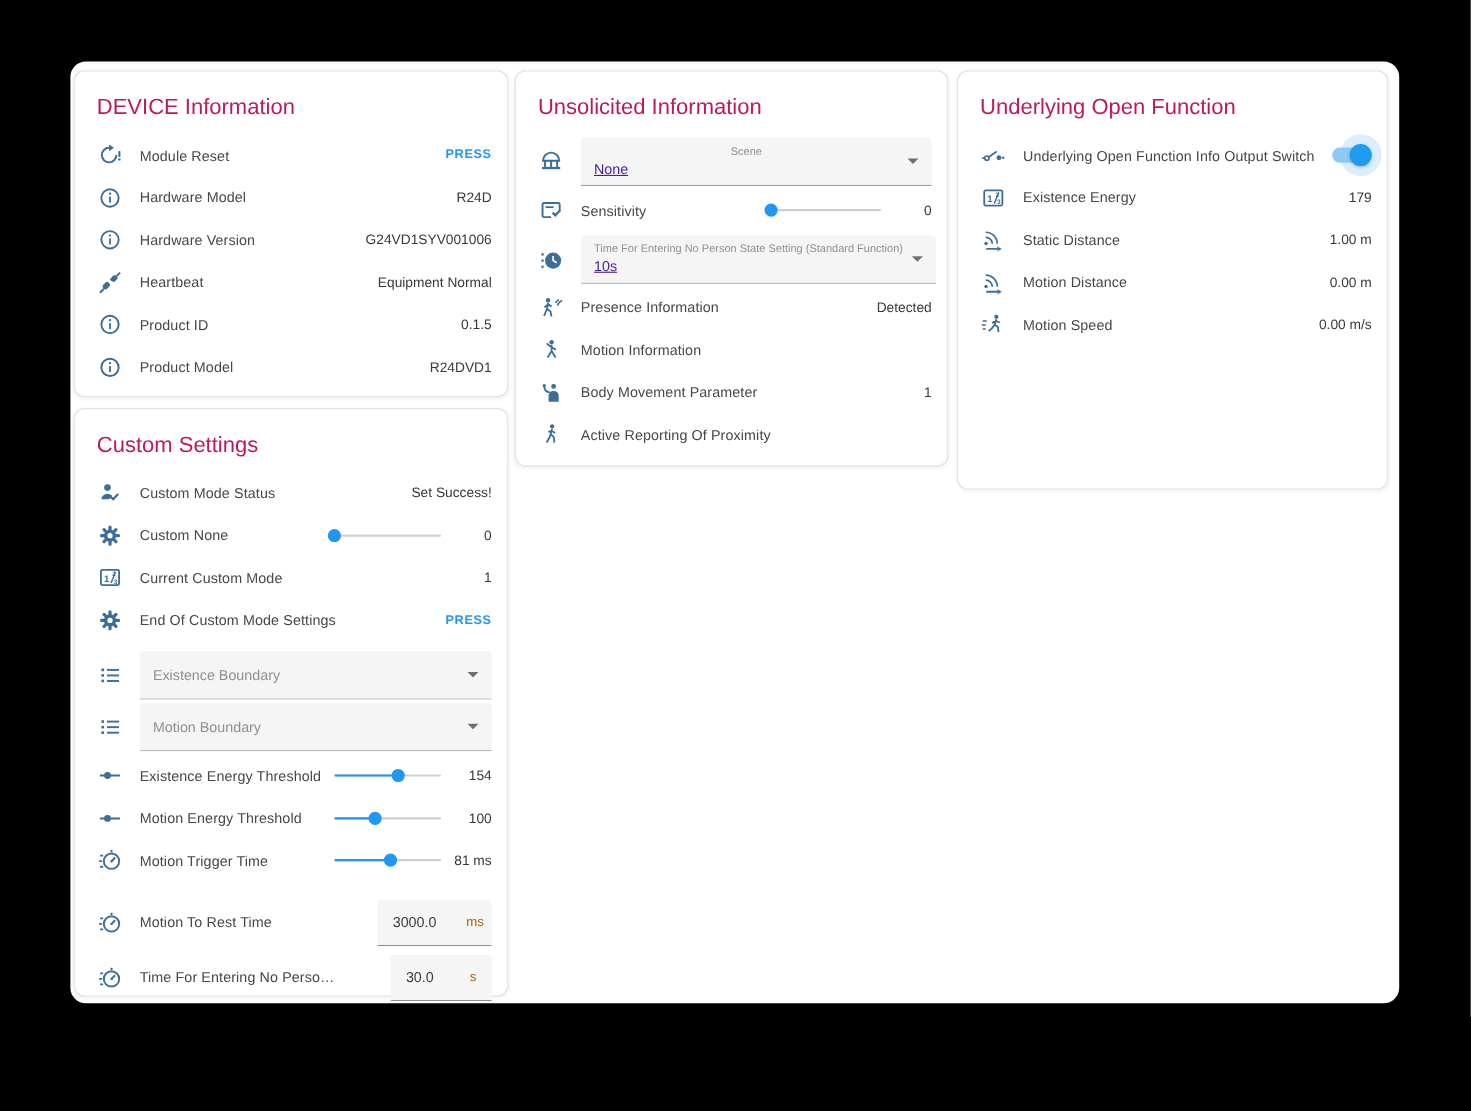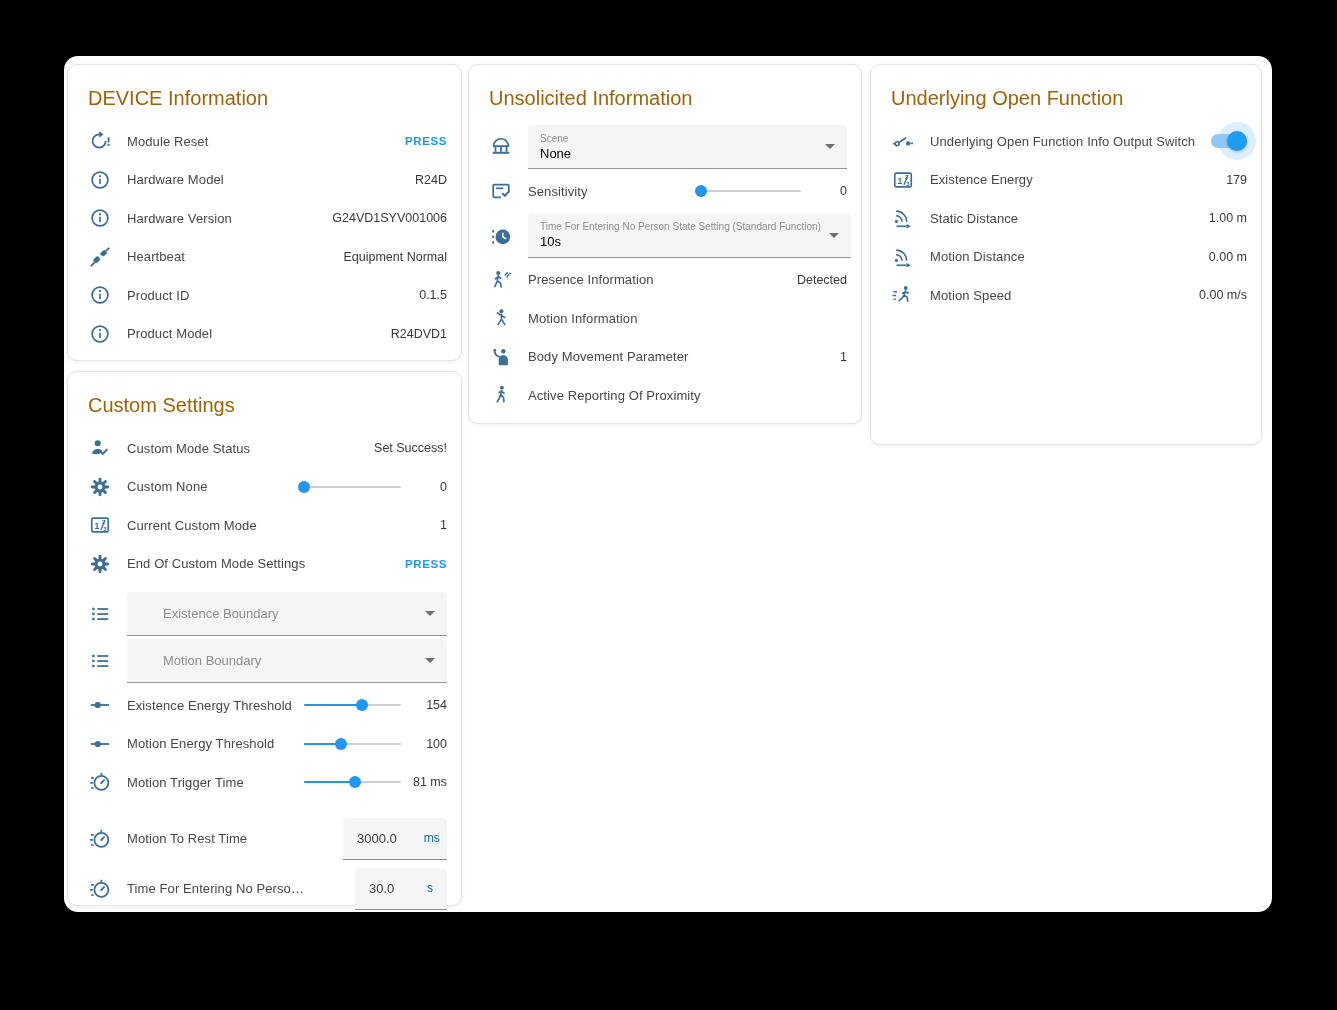--- a/index.html
+++ b/index.html
@@ -8,52 +8,52 @@
     font-family:"Liberation Sans","DejaVu Sans",sans-serif;
     -webkit-font-smoothing:antialiased;
   }
   .page{position:absolute;left:64px;top:56px;width:1208px;height:856px;background:#ffffff;border-radius:14px;}
   .card{position:absolute;background:#fff;border:1px solid #e3e3e3;border-radius:10px;box-shadow:0 1px 4px rgba(0,0,0,.07);box-sizing:border-box;overflow:visible;}
   #card-device{left:3px;top:8px;width:395px;height:297px;}
   #card-custom{left:3px;top:315px;width:395px;height:535px;}
   #card-unsolicited{left:404px;top:8px;width:394px;height:360px;}
   #card-underlying{left:806px;top:8px;width:392px;height:381px;}
 
-  .card-title{margin:17px 14px 0 20px;height:40px;line-height:32px;font-size:20px;color:#a16207;font-weight:400;}
+  .card-title{margin:17px 14px 0 20px;height:40px;line-height:32px;font-size:20px;color:#be185d;font-weight:400;}
 
   .row{display:flex;align-items:center;height:38.5px;padding:0 14px 0 20px;}
   .row.tall{height:50px;}
   .ic{width:24px;height:24px;flex:none;margin-right:15px;color:#3c6e97;display:flex;align-items:center;justify-content:center;}
   .ic svg{width:22px;height:22px;display:block;}
   .label{flex:1;font-size:13px;color:#474747;letter-spacing:.1px;white-space:nowrap;overflow:hidden;text-overflow:ellipsis;}
   .value{font-size:12.5px;color:#383838;white-space:nowrap;margin-left:6px;}
   .press{color:#2196f3;font-weight:700;font-size:11.5px;letter-spacing:.6px;}
 
   
   .slider{position:relative;width:97px;height:14px;flex:none;margin-left:8px;cursor:pointer;}
   .slider .track{position:absolute;left:0;right:0;top:6px;height:2px;background:#cfcfcf;border-radius:1px;}
   .slider .fill{position:absolute;left:0;top:6px;height:2px;background:#2196f3;border-radius:1px;width:0;}
   .slider .thumb{position:absolute;top:1px;left:-6px;width:12px;height:12px;border-radius:50%;background:#2196f3;}
   .slider-val{width:40px;text-align:right;}
   .w100{width:100px;}
 
   
   .field{flex:1;height:44px;background:#f5f5f5;border-bottom:1px solid #949494;border-radius:4px 4px 0 0;display:flex;align-items:center;padding:0 12px;box-sizing:border-box;cursor:pointer;}
   .field-col{flex:1;display:flex;flex-direction:column;justify-content:center;gap:2px;min-width:0;}
-  .field-label{font-size:10px;color:#8f8f8f;white-space:nowrap;overflow:hidden;text-overflow:ellipsis;}
-  .field-value{font-size:13px;color:#000000;}
-  .field-placeholder{flex:1;font-size:13px;color:#8f8f8f;margin-left:24px;}
+  .field-label{font-size:10px;color:#8f8f8f;white-space:nowrap;overflow:hidden;text-overflow:ellipsis;text-align:center;}
+  .field-value{font-size:13px;color:#4c1d95;text-decoration:underline;}
+  .field-placeholder{flex:1;font-size:13px;color:#8f8f8f;}
   .caret{width:0;height:0;border-left:5px solid transparent;border-right:5px solid transparent;border-top:5px solid #6f6f6f;margin-left:8px;flex:none;}
   .field-row{display:flex;align-items:center;padding:0 14px 0 20px;margin:3px 0;}
 
   .input-box{height:42px;background:#f5f5f5;border-bottom:1px solid #8d8d8d;border-radius:4px 4px 0 0;display:flex;align-items:center;justify-content:space-between;padding:0 14px;box-sizing:border-box;margin-left:10px;}
   .input-box.w104{width:104px;}
   .input-box.w92{width:92px;}
   .input-value{font-size:13px;color:#3c3c3c;}
-  .input-unit{font-size:12px;color:#0369a1;margin-left:27px;}
+  .input-unit{font-size:12px;color:#a16207;margin-left:27px;}
 
   
   .switch{position:relative;width:36px;height:20px;flex:none;margin-left:10px;cursor:pointer;}
   .switch .halo{position:absolute;right:-9px;top:-9px;width:38px;height:38px;border-radius:50%;background:rgba(33,150,243,.16);}
   .switch .trk{position:absolute;left:0;top:3px;width:36px;height:14px;border-radius:7px;background:#8ec9f6;}
   .switch .knob{position:absolute;top:0;width:20px;height:20px;border-radius:50%;background:#1f9bef;box-shadow:0 1px 3px rgba(0,0,0,.25);}
   .switch[data-state="on"] .knob{right:0;}
   .spacer-sm{height:6px;}
   .rows-gap{height:12px;}
 </style>

